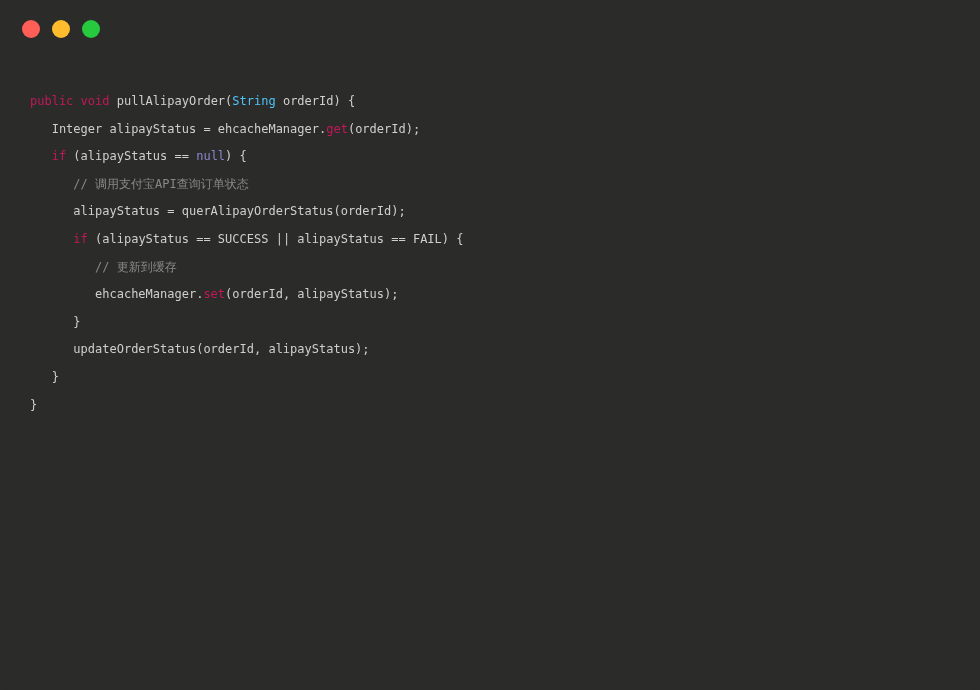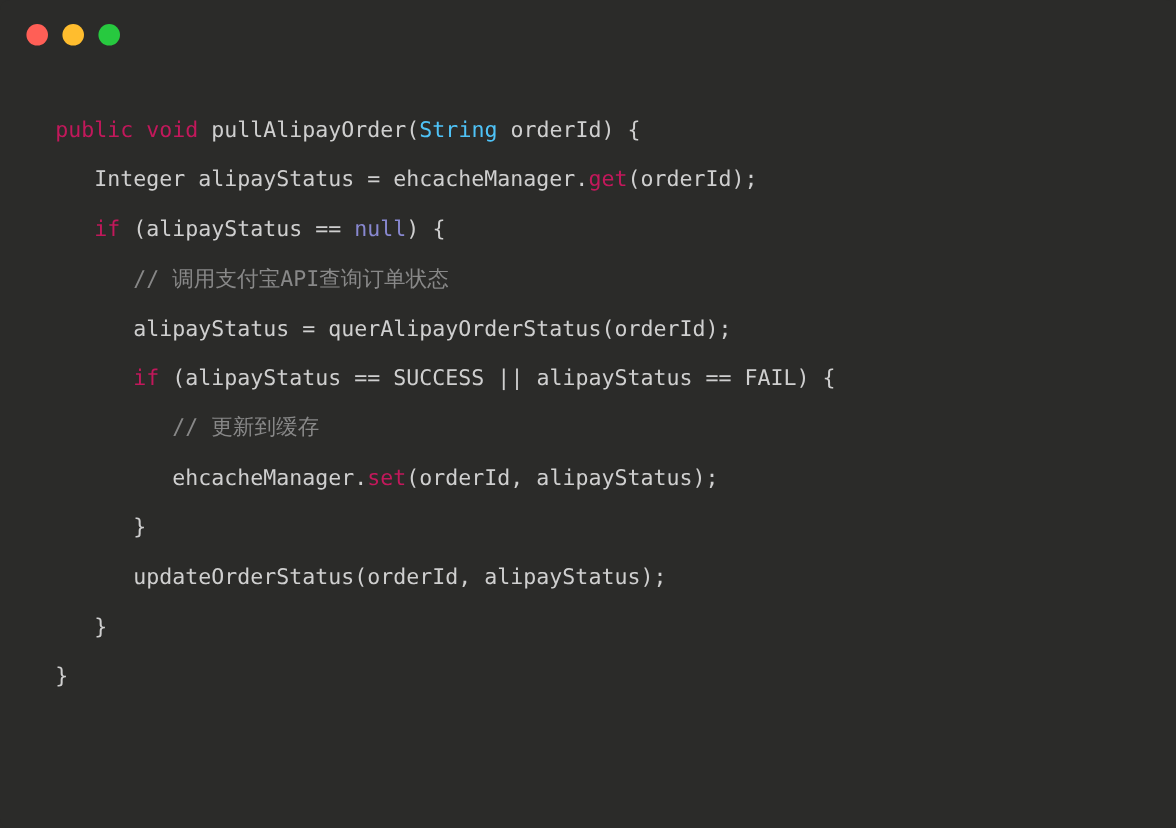--- a/index.html
+++ b/index.html
@@ -29,26 +29,25 @@
     .traffic-light {
       width: 18px;
       height: 18px;
       border-radius: 50%;
     }
     .red { background: #ff5f56; }
     .yellow { background: #ffbd2e; }
     .green { background: #27c93f; }
     .code-area {
       padding: 40px 30px 30px 30px;
-      font-size: 18px;
+      font-size: 12px;
       line-height: 2.3;
       color: #d4d4d4;
       white-space: pre;
       font-family: 'Menlo', 'Monaco', 'Consolas', monospace;
-      margin-left: 16px;
     }
     .kw { color: #c2185b; }
     .type { color: #4fc3f7; }
     .method { color: #c2185b; }
     .comment { color: #888888; }
     .null { color: #8888d0; }
     .text { color: #cfcfcf; }
   </style>
 </head>
 <body>

